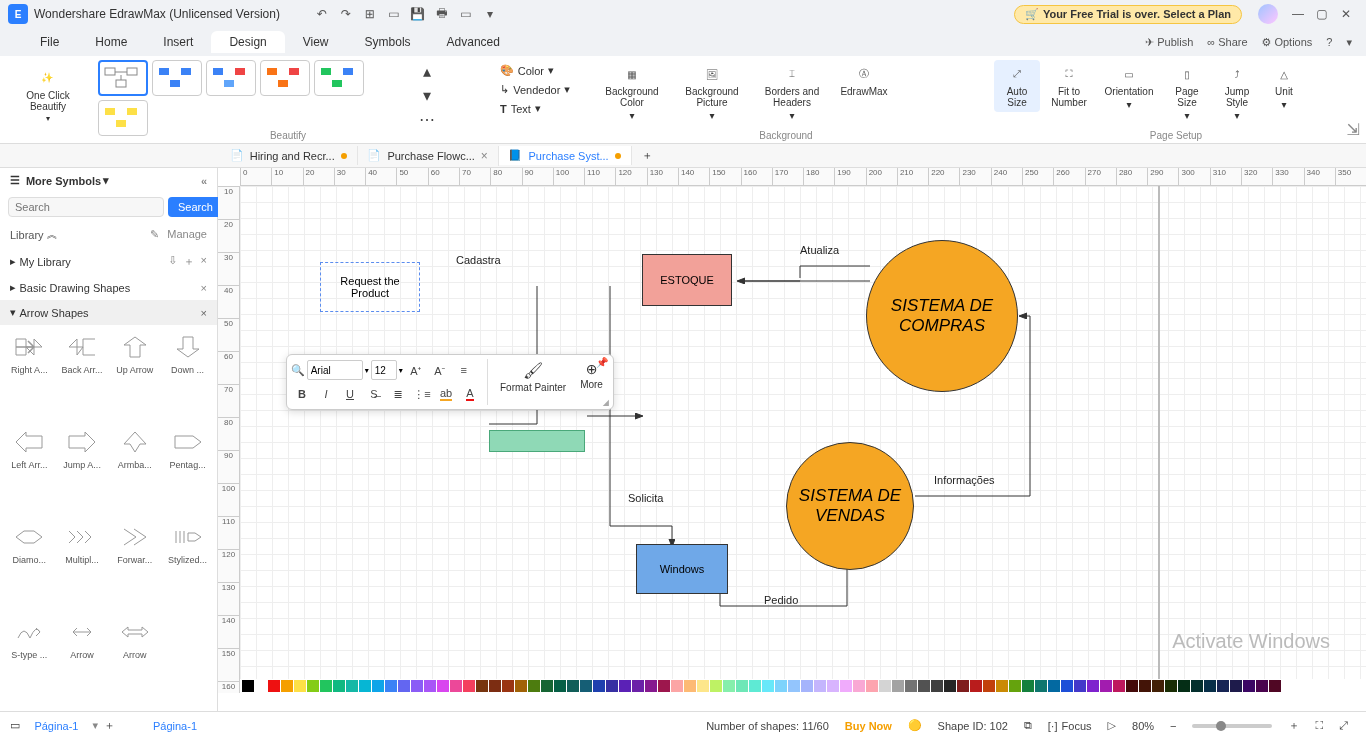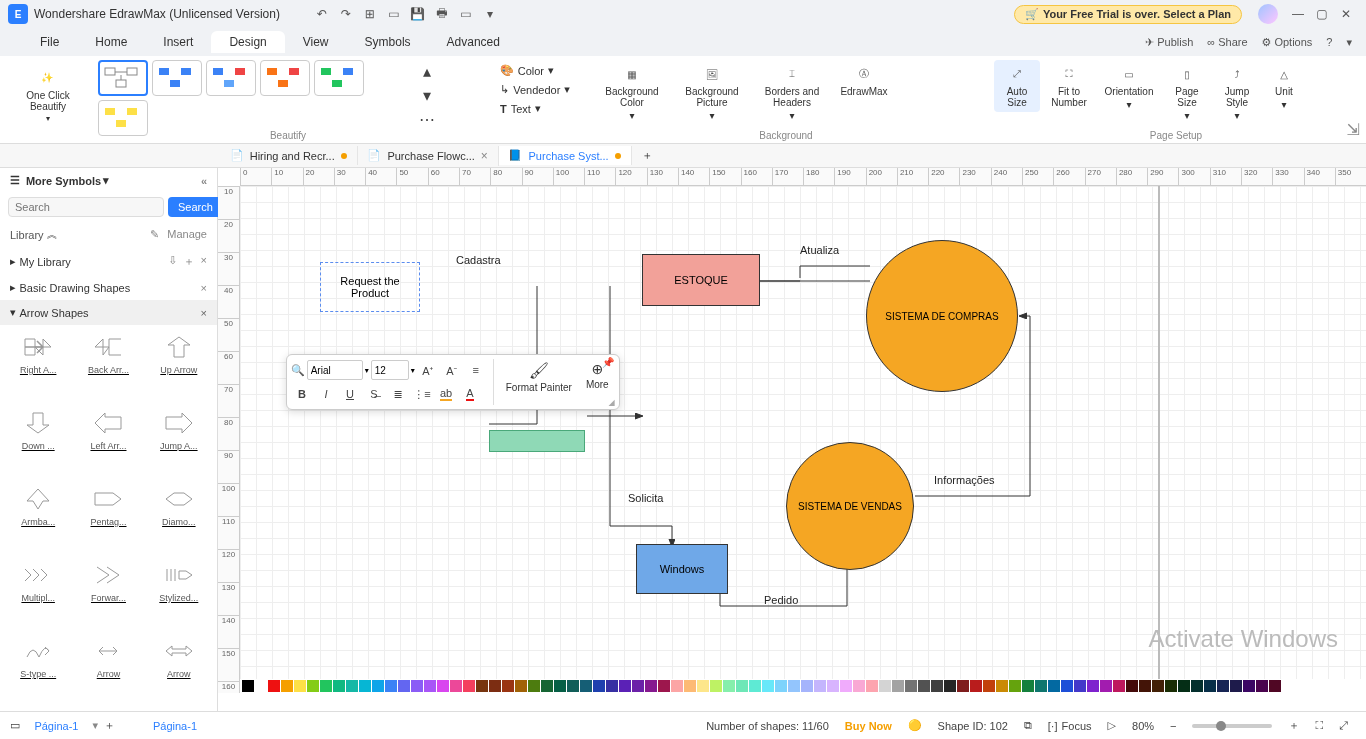--- a/index.html
+++ b/index.html
@@ -47,37 +47,37 @@
 .lp-header .collapse { margin-left:auto; color:#888; cursor:pointer; }
 .search-row { display:flex; padding:4px 8px; gap:4px; }
 .search-row input { flex:1; border:1px solid #ddd; border-radius:4px; padding:3px 6px; font-size:11px; background:#f7f7f7; }
 .search-btn { background:#2b7fff; color:#fff; border:none; border-radius:4px; padding:3px 10px; font-size:11px; cursor:pointer; }
 .lib-row { display:flex; align-items:center; padding:6px 10px; color:#555; }
 .lib-row .r { margin-left:auto; display:flex; gap:8px; color:#888; }
 .lib-item { padding:6px 10px; display:flex; align-items:center; color:#333; cursor:pointer; }
 .lib-item .r { margin-left:auto; display:flex; gap:6px; color:#888; }
 .cat-header { padding:6px 10px; background:#f0f0f0; display:flex; align-items:center; font-size:11px; color:#333; }
 .cat-header .x { margin-left:auto; color:#666; cursor:pointer; }
-.shape-grid { display:grid; grid-template-columns:repeat(3, 1fr); gap:2px; padding:4px; overflow-y:auto; flex:1;text-decoration:underline; }
+.shape-grid { display:grid; grid-template-columns:repeat(4, 1fr); gap:2px; padding:4px; overflow-y:auto; flex:1; }
 .shape-cell { display:flex; flex-direction:column; align-items:center; gap:2px; padding:2px; cursor:pointer; }
 .shape-cell .sh { width:36px; height:32px; display:flex; align-items:center; justify-content:center; color:#999; }
 .shape-cell .lbl { font-size:9px; color:#555; text-align:center; overflow:hidden; white-space:nowrap; text-overflow:ellipsis; width:44px; }
 
 
 .canvas-wrap { position:absolute; left:218px; right:0; top:168px; bottom:28px; background:#fff; overflow:hidden; }
 .ruler-h { position:absolute; top:0; left:22px; right:0; height:18px; background:#fafafa; border-bottom:1px solid #ccc; font-size:8px; color:#666; display:flex; }
 .ruler-h div { width:33px; border-left:1px solid #ccc; padding-left:2px; }
 .ruler-v { position:absolute; top:18px; left:0; bottom:18px; width:22px; background:#fafafa; border-right:1px solid #ccc; font-size:8px; color:#666; }
 .ruler-v div { height:33px; border-top:1px solid #ccc; text-align:center; }
 .canvas { position:absolute; top:18px; left:22px; right:0; bottom:18px; background:#fff; background-image:linear-gradient(#eee 1px, transparent 1px), linear-gradient(90deg, #eee 1px, transparent 1px); background-size:16px 16px; overflow:hidden; }
 .canvas .page-edge { position:absolute; top:0; left:0; width:920px; height:100%; border-right:2px solid #bbb; background:transparent; }
 
 
 .rect { position:absolute; border:1px solid #333; display:flex; align-items:center; justify-content:center; font-size:11px; text-align:center; }
-.circle { position:absolute; border:1px solid #333; border-radius:50%; display:flex; align-items:center; justify-content:center; font-size:10px; text-align:center; }
+.circle { position:absolute; border:1px solid #333; border-radius:50%; display:flex; align-items:center; justify-content:center; font-size:17px; text-align:center;font-style:italic; }
 .conn-label { position:absolute; font-size:11px; color:#222; }
 .conn { position:absolute; stroke:#333; stroke-width:1; fill:none; }
 
 
 .format-toolbar { position:absolute; background:#fff; border:1px solid #ccc; border-radius:6px; box-shadow:0 2px 8px rgba(0,0,0,0.15); display:flex; padding:4px; gap:2px; font-size:11px; }
 .ft-row { display:flex; flex-direction:column; gap:2px; }
 .ft-line { display:flex; align-items:center; gap:2px; }
 .ft-btn { width:22px; height:22px; display:flex; align-items:center; justify-content:center; cursor:pointer; color:#444; border-radius:2px; }
 .ft-input { width:46px; height:20px; border:1px solid #ccc; border-radius:2px; font-size:10px; padding:0 3px; }
 .ft-big { display:flex; flex-direction:column; align-items:center; padding:2px 6px; cursor:pointer; font-size:10px; color:#333; gap:2px; }
@@ -88,21 +88,21 @@
 
 
 .statusbar { position:absolute; bottom:0; left:0; right:0; height:28px; background:#fff; border-top:1px solid #ddd; display:flex; align-items:center; font-size:11px; padding:0 10px; color:#444; }
 .statusbar .pg-tabs { display:flex; align-items:center; gap:6px; }
 .statusbar .pg-tab { padding:2px 8px; cursor:pointer; color:#2b7fff; }
 .statusbar .sep { flex:1; }
 .statusbar .sb-item { margin:0 8px; display:flex; align-items:center; gap:4px; }
 .buy-now { color:#f59f00; font-weight:bold; cursor:pointer; }
 
 
-.watermark { position:absolute; right:28px; bottom:40px; color:#bbb; font-size:24px; pointer-events:none; }
+.watermark { position:absolute; right:36px; bottom:40px; color:#bbb; font-size:20px; pointer-events:none; }
 
 svg.mini-flow { width:40px; height:28px; }
 </style>
 </head>
 <body>
 
 <div class="titlebar">
   <div class="app-logo">E</div>
   <span>Wondershare EdrawMax (Unlicensed Version)</span>
   <div style="width:30px"></div>
@@ -506,21 +506,21 @@
 
       <path d="M480 390 V420 H607 V360" stroke="#333" fill="none" marker-end="url(#arr)"></path>
 
       <path d="M675 310 H790 V130 H780" stroke="#333" fill="none" marker-end="url(#arr)"></path>
     </svg>
 
     <div class="rect" style="left:80px;top:76px;width:100px;height:50px;border:1px dashed #5b8def;background:transparent">
         <span>Request the Product</span>
       </div>
     <div class="conn-label" style="left:216px;top:68px">Cadastra</div>
-    <div class="rect" style="left:402px;top:68px;width:118px;height:52px;background:#f2a199">
+    <div class="rect" style="left:402px;top:68px;width:90px;height:52px;background:#f2a199">
         <span>ESTOQUE</span>
       </div>
     <div class="conn-label" style="left:560px;top:58px">Atualiza</div>
     <div class="circle" style="left:626px;top:54px;width:152px;height:152px;background:#f5a623">
         <span>SISTEMA DE COMPRAS</span>
       </div>
     <div class="rect" style="left:249px;top:244px;width:96px;height:22px;background:#8fd9b6;border-color:#4aa87a"></div>
     <div class="conn-label" style="left:388px;top:306px">Solicita</div>
     <div class="rect" style="left:396px;top:358px;width:92px;height:50px;background:#6fa8e8">
         <span>Windows</span>
@@ -530,21 +530,21 @@
         <span>SISTEMA DE VENDAS</span>
       </div>
     <div class="conn-label" style="left:694px;top:288px">Informações</div>
 
     <div class="format-toolbar" style="left:46px;top:168px">
       <div class="ft-row">
         <div class="ft-line">
           <span style="color:#888">🔍</span>
           <input class="ft-input" style="width: 56px;" value="Arial">
           <span style="font-size:8px">▾</span>
-          <input class="ft-input" style="width: 38px;" value="12">
+          <input class="ft-input" style="width: 26px;" value="12">
           <span style="font-size:8px">▾</span>
           <div class="ft-btn">A⁺</div>
           <div class="ft-btn">A⁻</div>
           <div class="ft-btn">≡</div>
         </div>
         <div class="ft-line">
           <div class="ft-btn">
               <b>B</b>
             </div>
           <div class="ft-btn">

